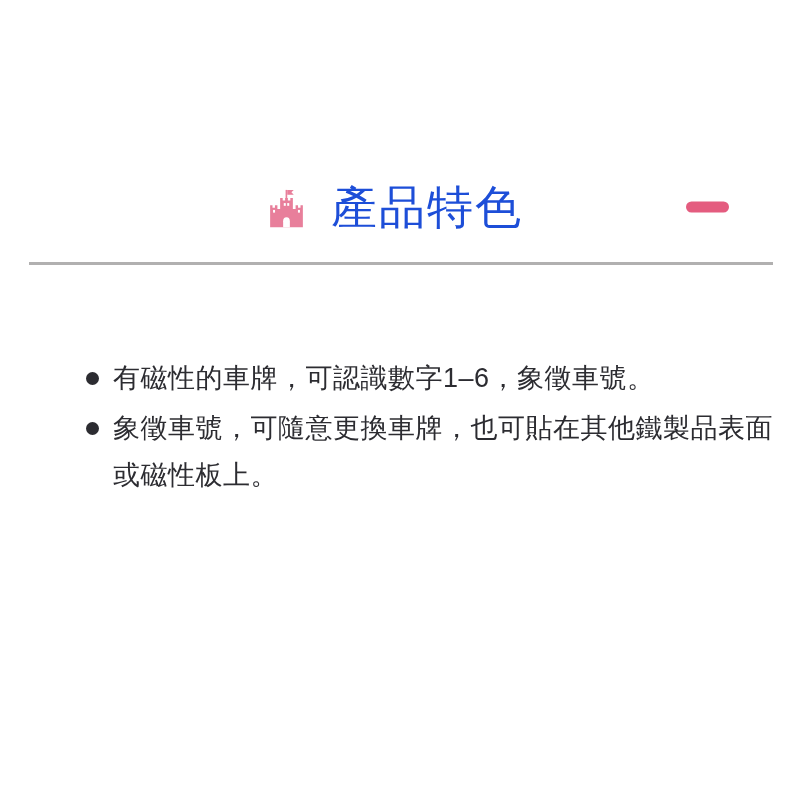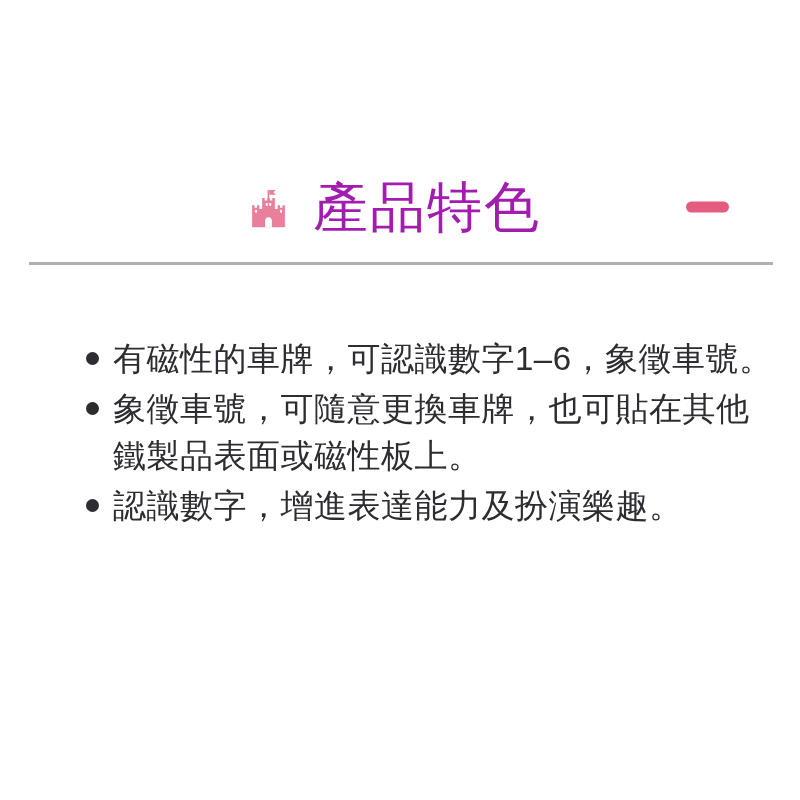--- a/index.html
+++ b/index.html
@@ -25,24 +25,24 @@
   }
   .castle {
     display: block;
     width: 37px;
     height: 40px;
     margin-top: 3px;
   }
   .castle svg { display: block; width: 100%; height: 100%; }
   .section-title {
     margin: 9px;
-    font-size: 55px;
+    font-size: 46px;
     font-weight: 400;
     letter-spacing: 2px;
-    color: #a21caf;
+    color: #1d4ed8;
     line-height: 58px;
   }
   .collapse-btn {
     position: absolute;
     right: 63px;
     top: 50%;
     transform: translateY(-50%);
     background: transparent;
     border: none;
     padding: 10px 8px;
@@ -56,23 +56,23 @@
     background: #e45c7f;
   }
   .divider {
     border: none;
     height: 3px;
     background: #b1b0b0;
     margin: 26px 27px 0 29px;
   }
   .features {
     list-style: none;
-    margin: 70px 0 0 0;
+    margin: 90px 0 0 0;
     padding: 0 19px 0 113px;
-    font-size: 33px;
+    font-size: 27px;
     line-height: 47px;
     letter-spacing: 0.5px;
   }
   .features li {
     position: relative;
     margin: 0 0 3px 0;
   }
   .features li::before {
     content: "";
     position: absolute;
@@ -110,16 +110,15 @@
     <button class="collapse-btn" aria-label="collapse section">
       <span class="minus-bar"></span>
     </button>
   </header>
 
   <hr class="divider">
 
   <ul class="features">
     <li>有磁性的車牌，可認識數字1–6，象徵車號。</li>
     <li>象徵車號，可隨意更換車牌，也可貼在其他鐵製品表面或磁性板上。</li>
-    <li>認識數字，增進表達能力及扮演樂趣。</li>
   </ul>
 
 </section>
 
 </body></html>

